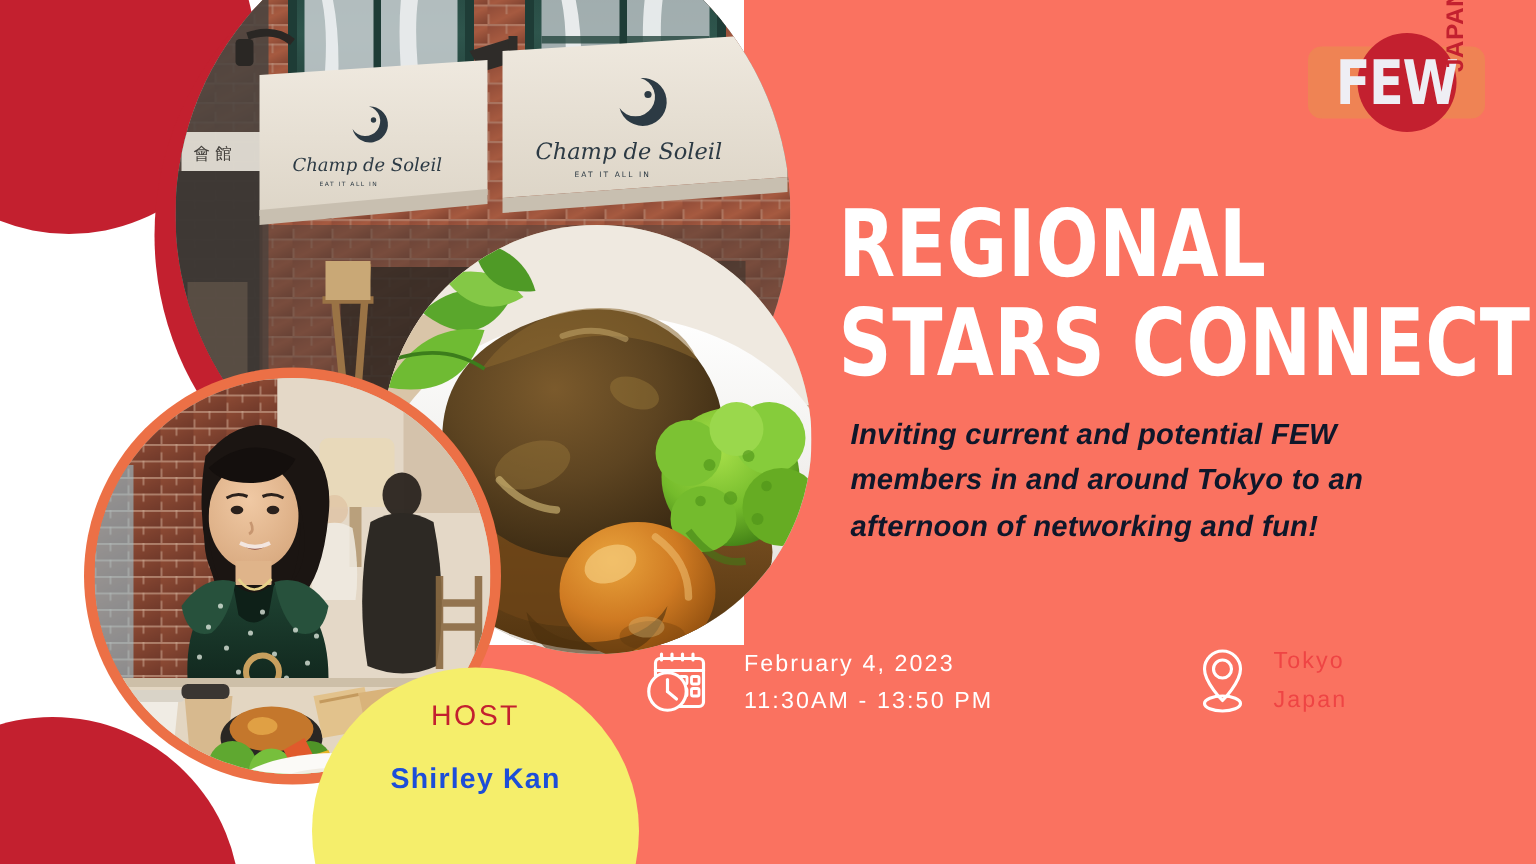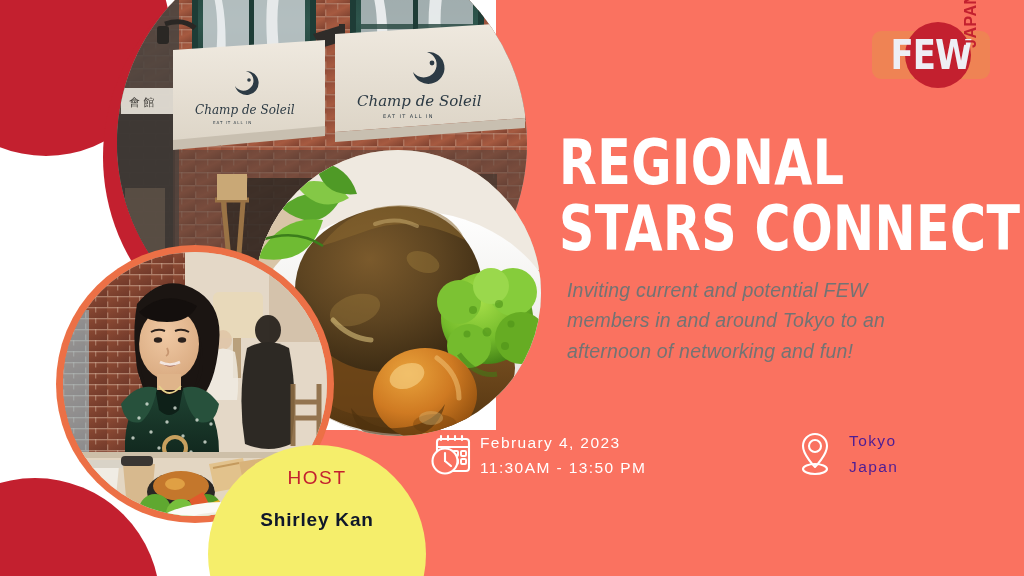--- a/index.html
+++ b/index.html
@@ -57,21 +57,21 @@
     position:absolute;left:208px;top:445px;width:218px;height:218px;
     border-radius:50%;background:#f5ee6b;
     text-align:center;
   }
   .host-label{
     position:absolute;left:0;top:22px;width:100%;
     color:#c3202f;font-weight:normal;font-size:19px;letter-spacing:1.6px;
   }
   .host-name{
     position:absolute;left:0;top:64px;width:100%;
-    color:#0f172a;font-weight:bold;font-size:19px;letter-spacing:0.8px;
+    color:#1d4ed8;font-weight:bold;font-size:19px;letter-spacing:0.8px;
   }
 
   
   .logo{position:absolute;left:872px;top:6px;width:144px;height:74px;margin-top:16px;}
   .logo-plate{
     position:absolute;left:0;top:9px;width:118px;height:48px;
     background:#ef8354;border-radius:9px;
   }
   .logo-dot{
     position:absolute;left:33px;top:0px;width:66px;height:66px;
@@ -100,31 +100,31 @@
     font-weight:bold;
     font-size:62px;line-height:66px;letter-spacing:0.5px;
     text-transform:uppercase;
     transform:scaleX(0.88);transform-origin:left top;
   }
   .headline .hl-line{display:block;white-space:nowrap;}
 
   
   .subcopy{
     position:absolute;left:567px;top:255px;width:382px;
-    color:#737373;font-style:italic;font-weight:normal;
+    color:#0f172a;font-style:italic;font-weight:bold;
     font-size:19.5px;line-height:30.5px;letter-spacing:0.2px;
   }
 
   
   .info-date{position:absolute;left:430px;top:430px;display:flex;align-items:center;}
   .info-loc{position:absolute;left:795px;top:428px;display:flex;align-items:center;}
   .info-icon{flex:0 0 auto;display:block;}
-  .info-text{margin-left:4px;color:#ffffff;font-size:15.5px;line-height:25px;letter-spacing:1.4px;}
+  .info-text{margin-left:20px;color:#ffffff;font-size:15.5px;line-height:25px;letter-spacing:1.4px;}
   .info-text span{display:block;white-space:nowrap;}
-  .loc-text{margin-left:14px;color:#4c1d95;font-size:15.5px;line-height:26px;letter-spacing:1.4px;}
+  .loc-text{margin-left:14px;color:#ef4444;font-size:15.5px;line-height:26px;letter-spacing:1.4px;}
   .loc-text span{display:block;}
 </style>
 </head>
 <body>
 
 <div id="flyer">
 
   <div class="bg-white"></div>
   <div class="bg-coral"></div>
   <div class="bg-coral-low"></div>

